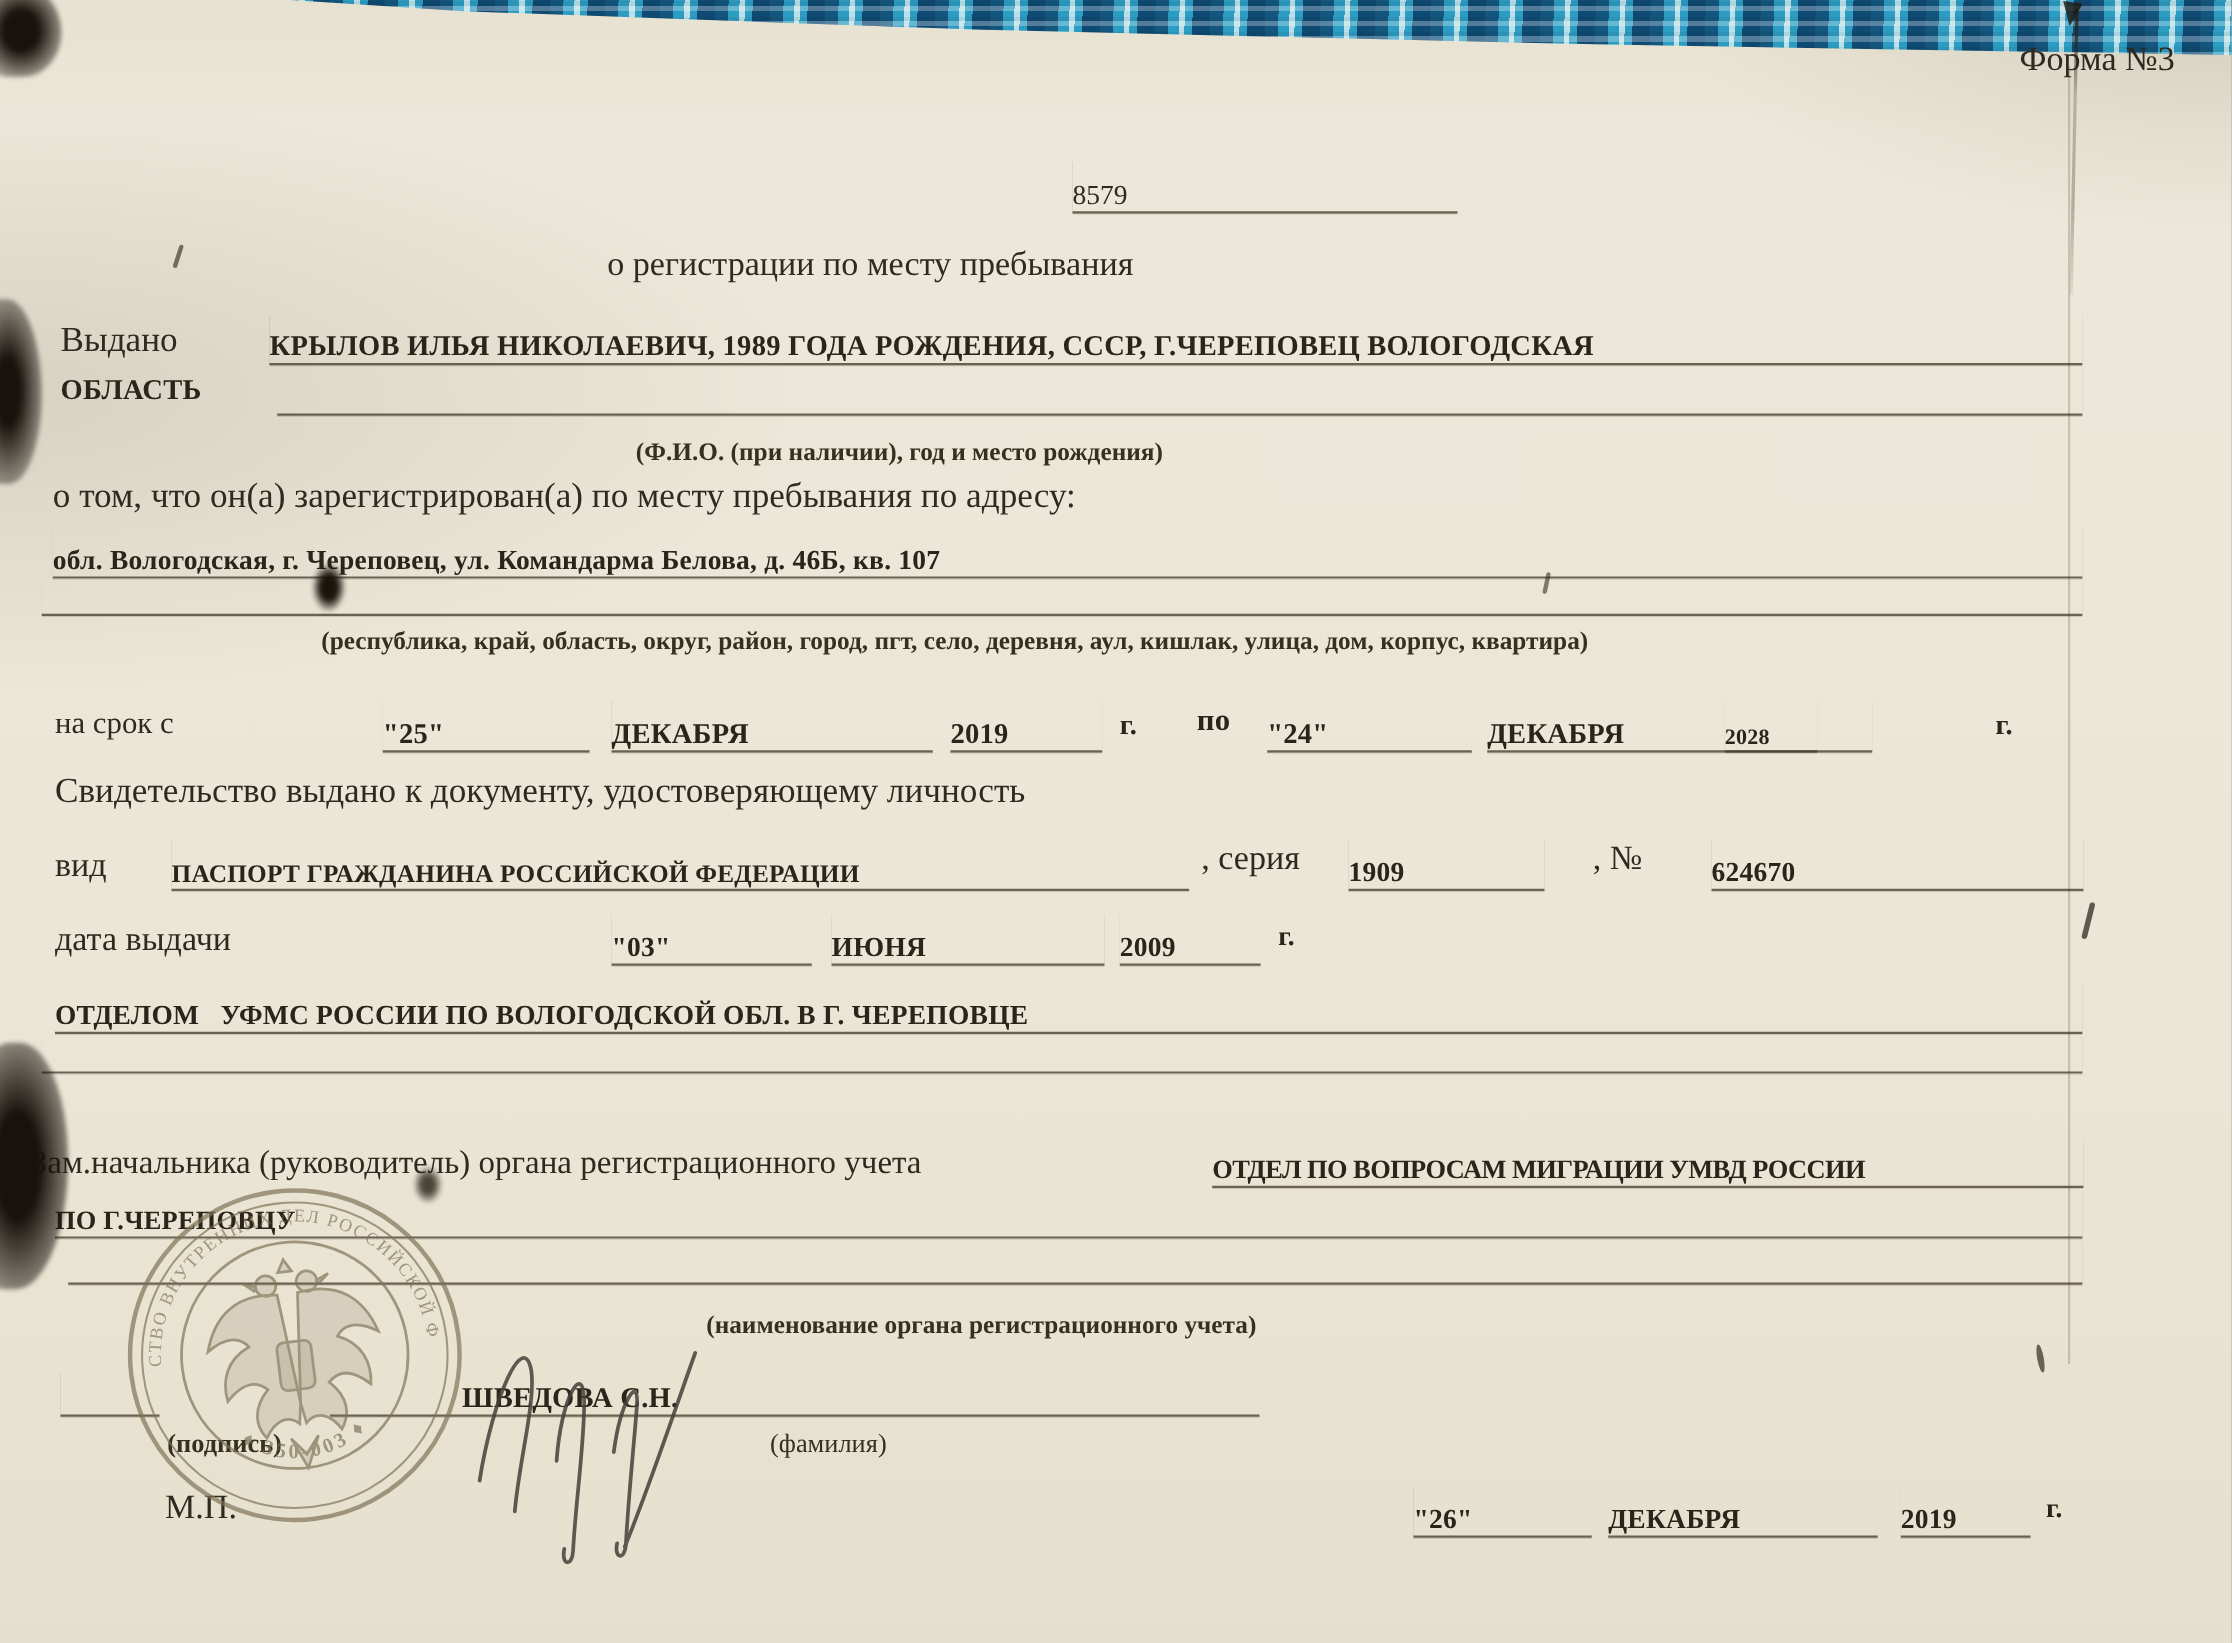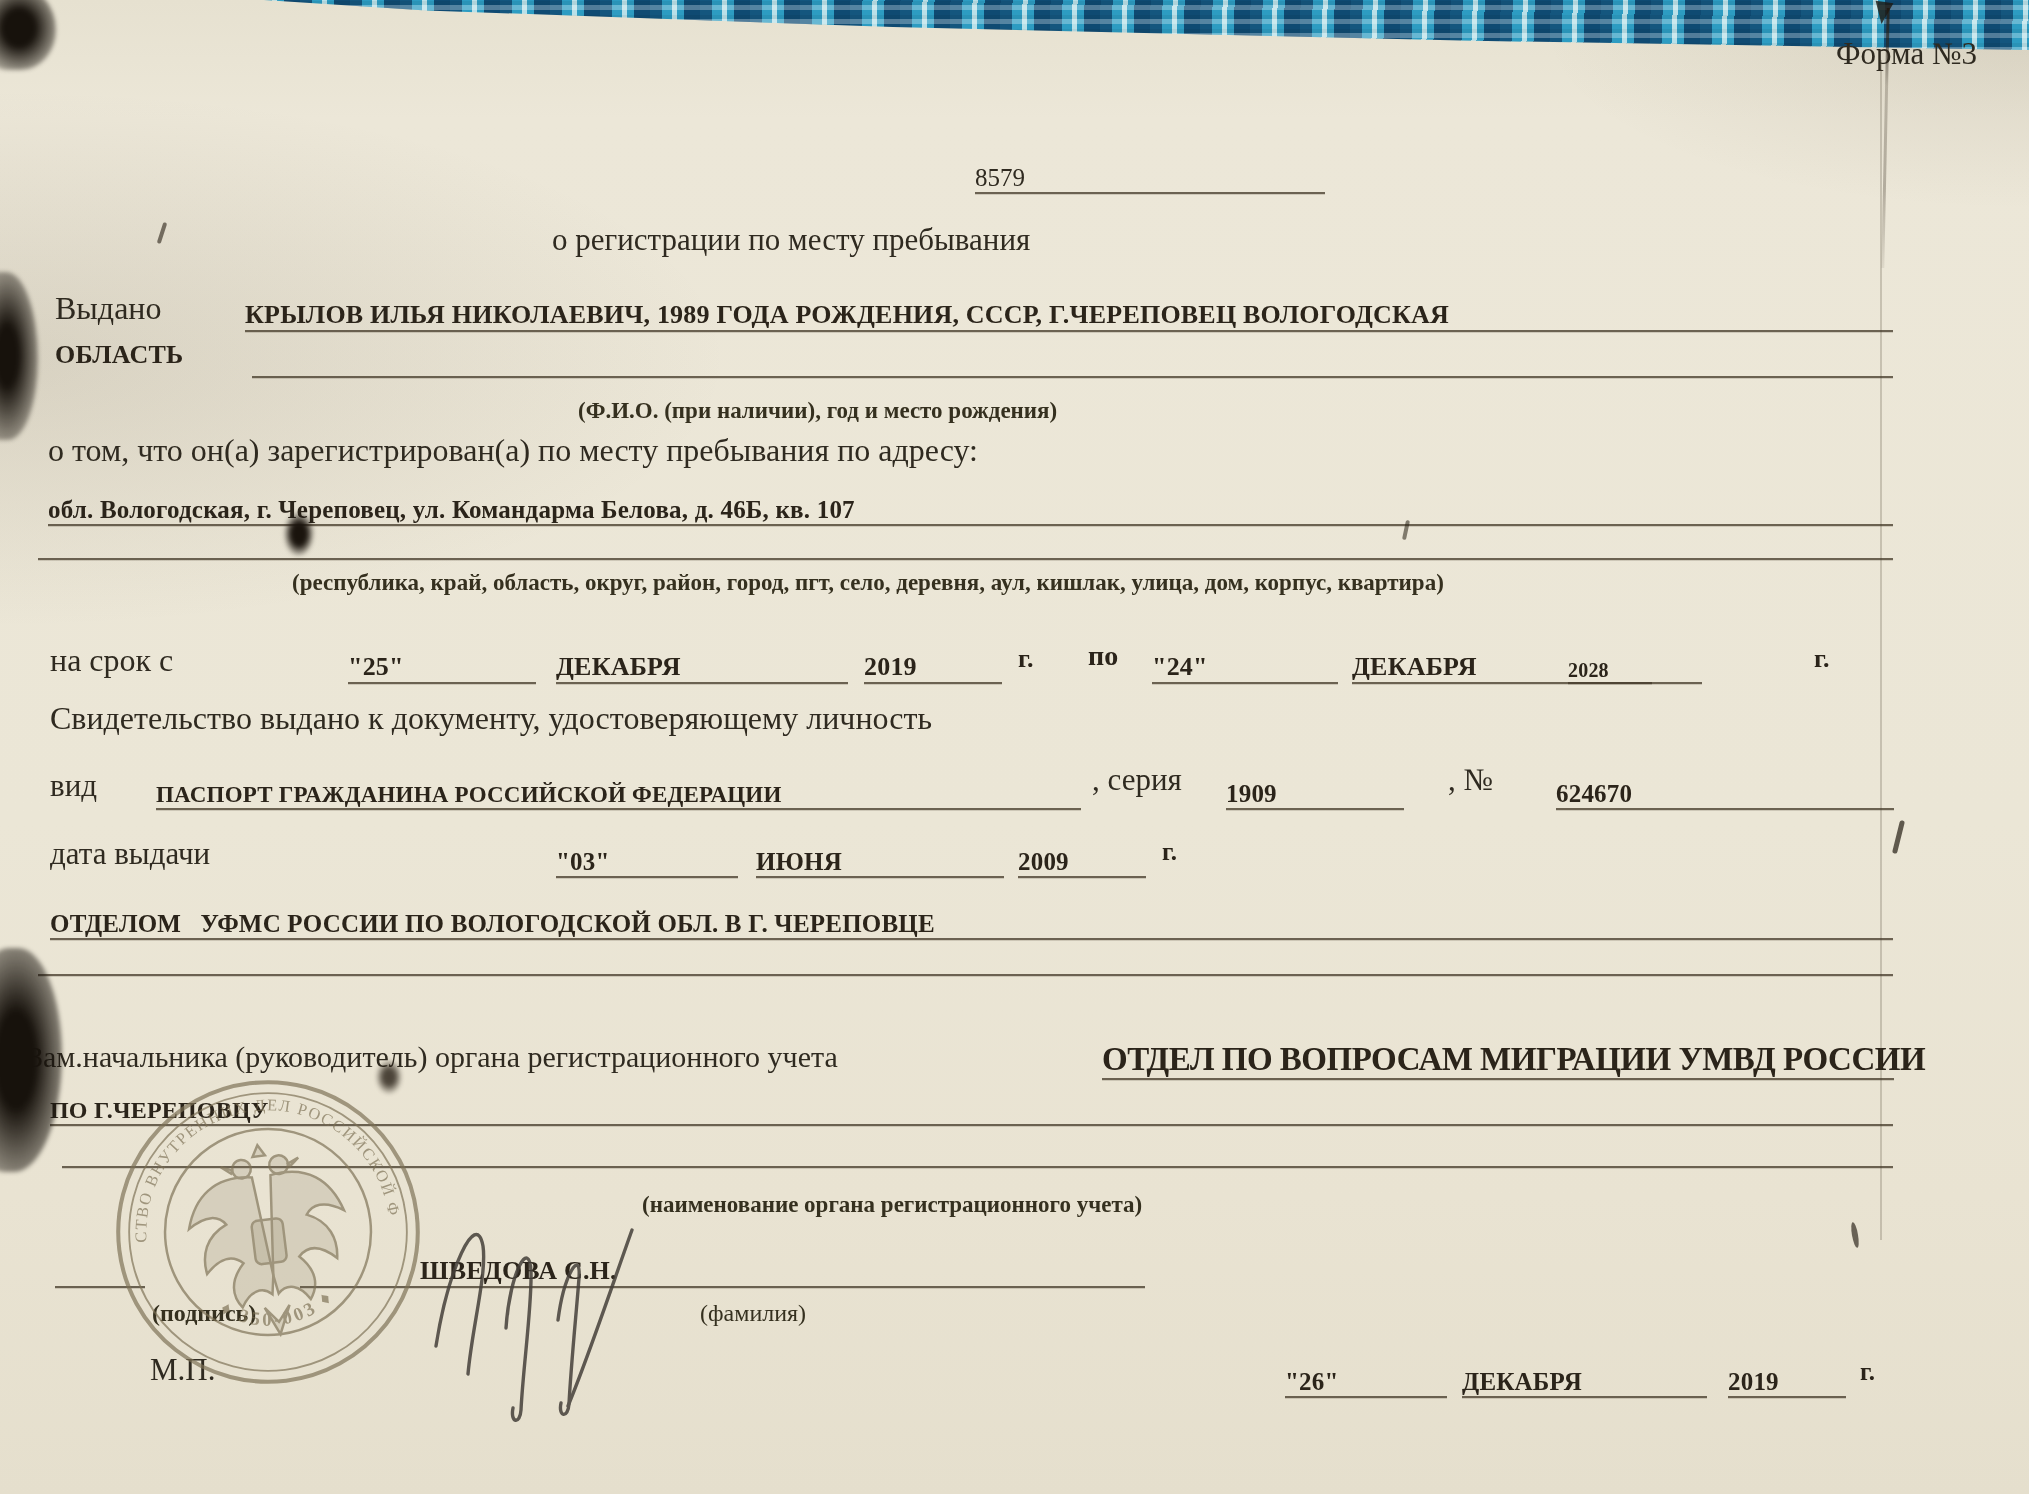--- a/index.html
+++ b/index.html
@@ -63,21 +63,21 @@
   <div class="abs fl" style="left:252px;top:334px;width:1641px;height:42px;"></div>
   <div class="abs cap" style="left:578px;top:398px;">(Ф.И.О. (при наличии), год и место рождения)</div>
 
   <div class="abs lbl" style="left:48px;top:432px;font-size:32px;">о том, что он(а) зарегистрирован(а) по месту пребывания по адресу:</div>
   <div class="abs fl left" style="left:48px;top:478px;width:1845px;height:46px;font-size:25px;">
     <span class="val" style="font-weight:600;">обл. Вологодская, г. Череповец, ул. Командарма Белова, д. 46Б, кв. 107</span>
   </div>
   <div class="abs fl" style="left:38px;top:528px;width:1855px;height:30px;"></div>
   <div class="abs cap" style="left:292px;top:570px;text-align:center;">(республика, край, область, округ, район, город, пгт, село, деревня, аул, кишлак, улица, дом, корпус, квартира)</div>
 
-  <div class="abs lbl" style="left:50px;top:642px;font-size:32px;text-align:center;">на срок с</div>
+  <div class="abs lbl" style="left:50px;top:642px;font-size:28px;text-align:center;">на срок с</div>
   <div class="abs fl" style="left:348px;top:636px;width:188px;height:46px;font-size:26px;">
     <span class="val">"25"</span>
   </div>
   <div class="abs fl" style="left:556px;top:636px;width:292px;height:46px;font-size:26px;">
     <span class="val">ДЕКАБРЯ</span>
   </div>
   <div class="abs fl" style="left:766px;top:636px;width:120px;height:46px;font-size:26px;left:864px;width:138px;">
     <span class="val">2019</span>
   </div>
   <div class="abs val" style="left:1018px;top:644px;font-size:26px;">г.</div>
@@ -119,21 +119,21 @@
     <span class="val">2009</span>
   </div>
   <div class="abs val" style="left:1162px;top:838px;font-size:25px;">г.</div>
 
   <div class="abs fl left" style="left:50px;top:892px;width:1843px;height:46px;font-size:25px;">
     <span class="val">ОТДЕЛОМ&nbsp;&nbsp;&nbsp;УФМС РОССИИ ПО ВОЛОГОДСКОЙ ОБЛ. В Г. ЧЕРЕПОВЦЕ</span>
   </div>
   <div class="abs fl" style="left:38px;top:942px;width:1855px;height:32px;"></div>
 
   <div class="abs lbl" style="left:28px;top:1040px;font-size:30px;">Зам.начальника (руководитель) органа регистрационного учета</div>
-  <div class="abs fl" style="left:1102px;top:1034px;width:792px;height:44px;font-size:33px;">
+  <div class="abs fl" style="left:1102px;top:1034px;width:792px;height:44px;font-size:24px;">
     <span class="val" style="letter-spacing:-0.5px;">ОТДЕЛ ПО ВОПРОСАМ МИГРАЦИИ УМВД РОССИИ</span>
   </div>
   <div class="abs fl left" style="left:50px;top:1082px;width:1843px;height:42px;font-size:24px;">
     <span class="val">ПО Г.ЧЕРЕПОВЦУ</span>
   </div>
   <div class="abs fl" style="left:62px;top:1128px;width:1831px;height:38px;"></div>
   <div class="abs cap" style="left:642px;top:1178px;margin-top:14px;">(наименование органа регистрационного учета)</div>
 
   <div class="abs fl" style="left:55px;top:1248px;width:90px;height:38px;"></div>
   <div class="abs fl" style="left:300px;top:1244px;width:845px;height:42px;font-size:26px;">

